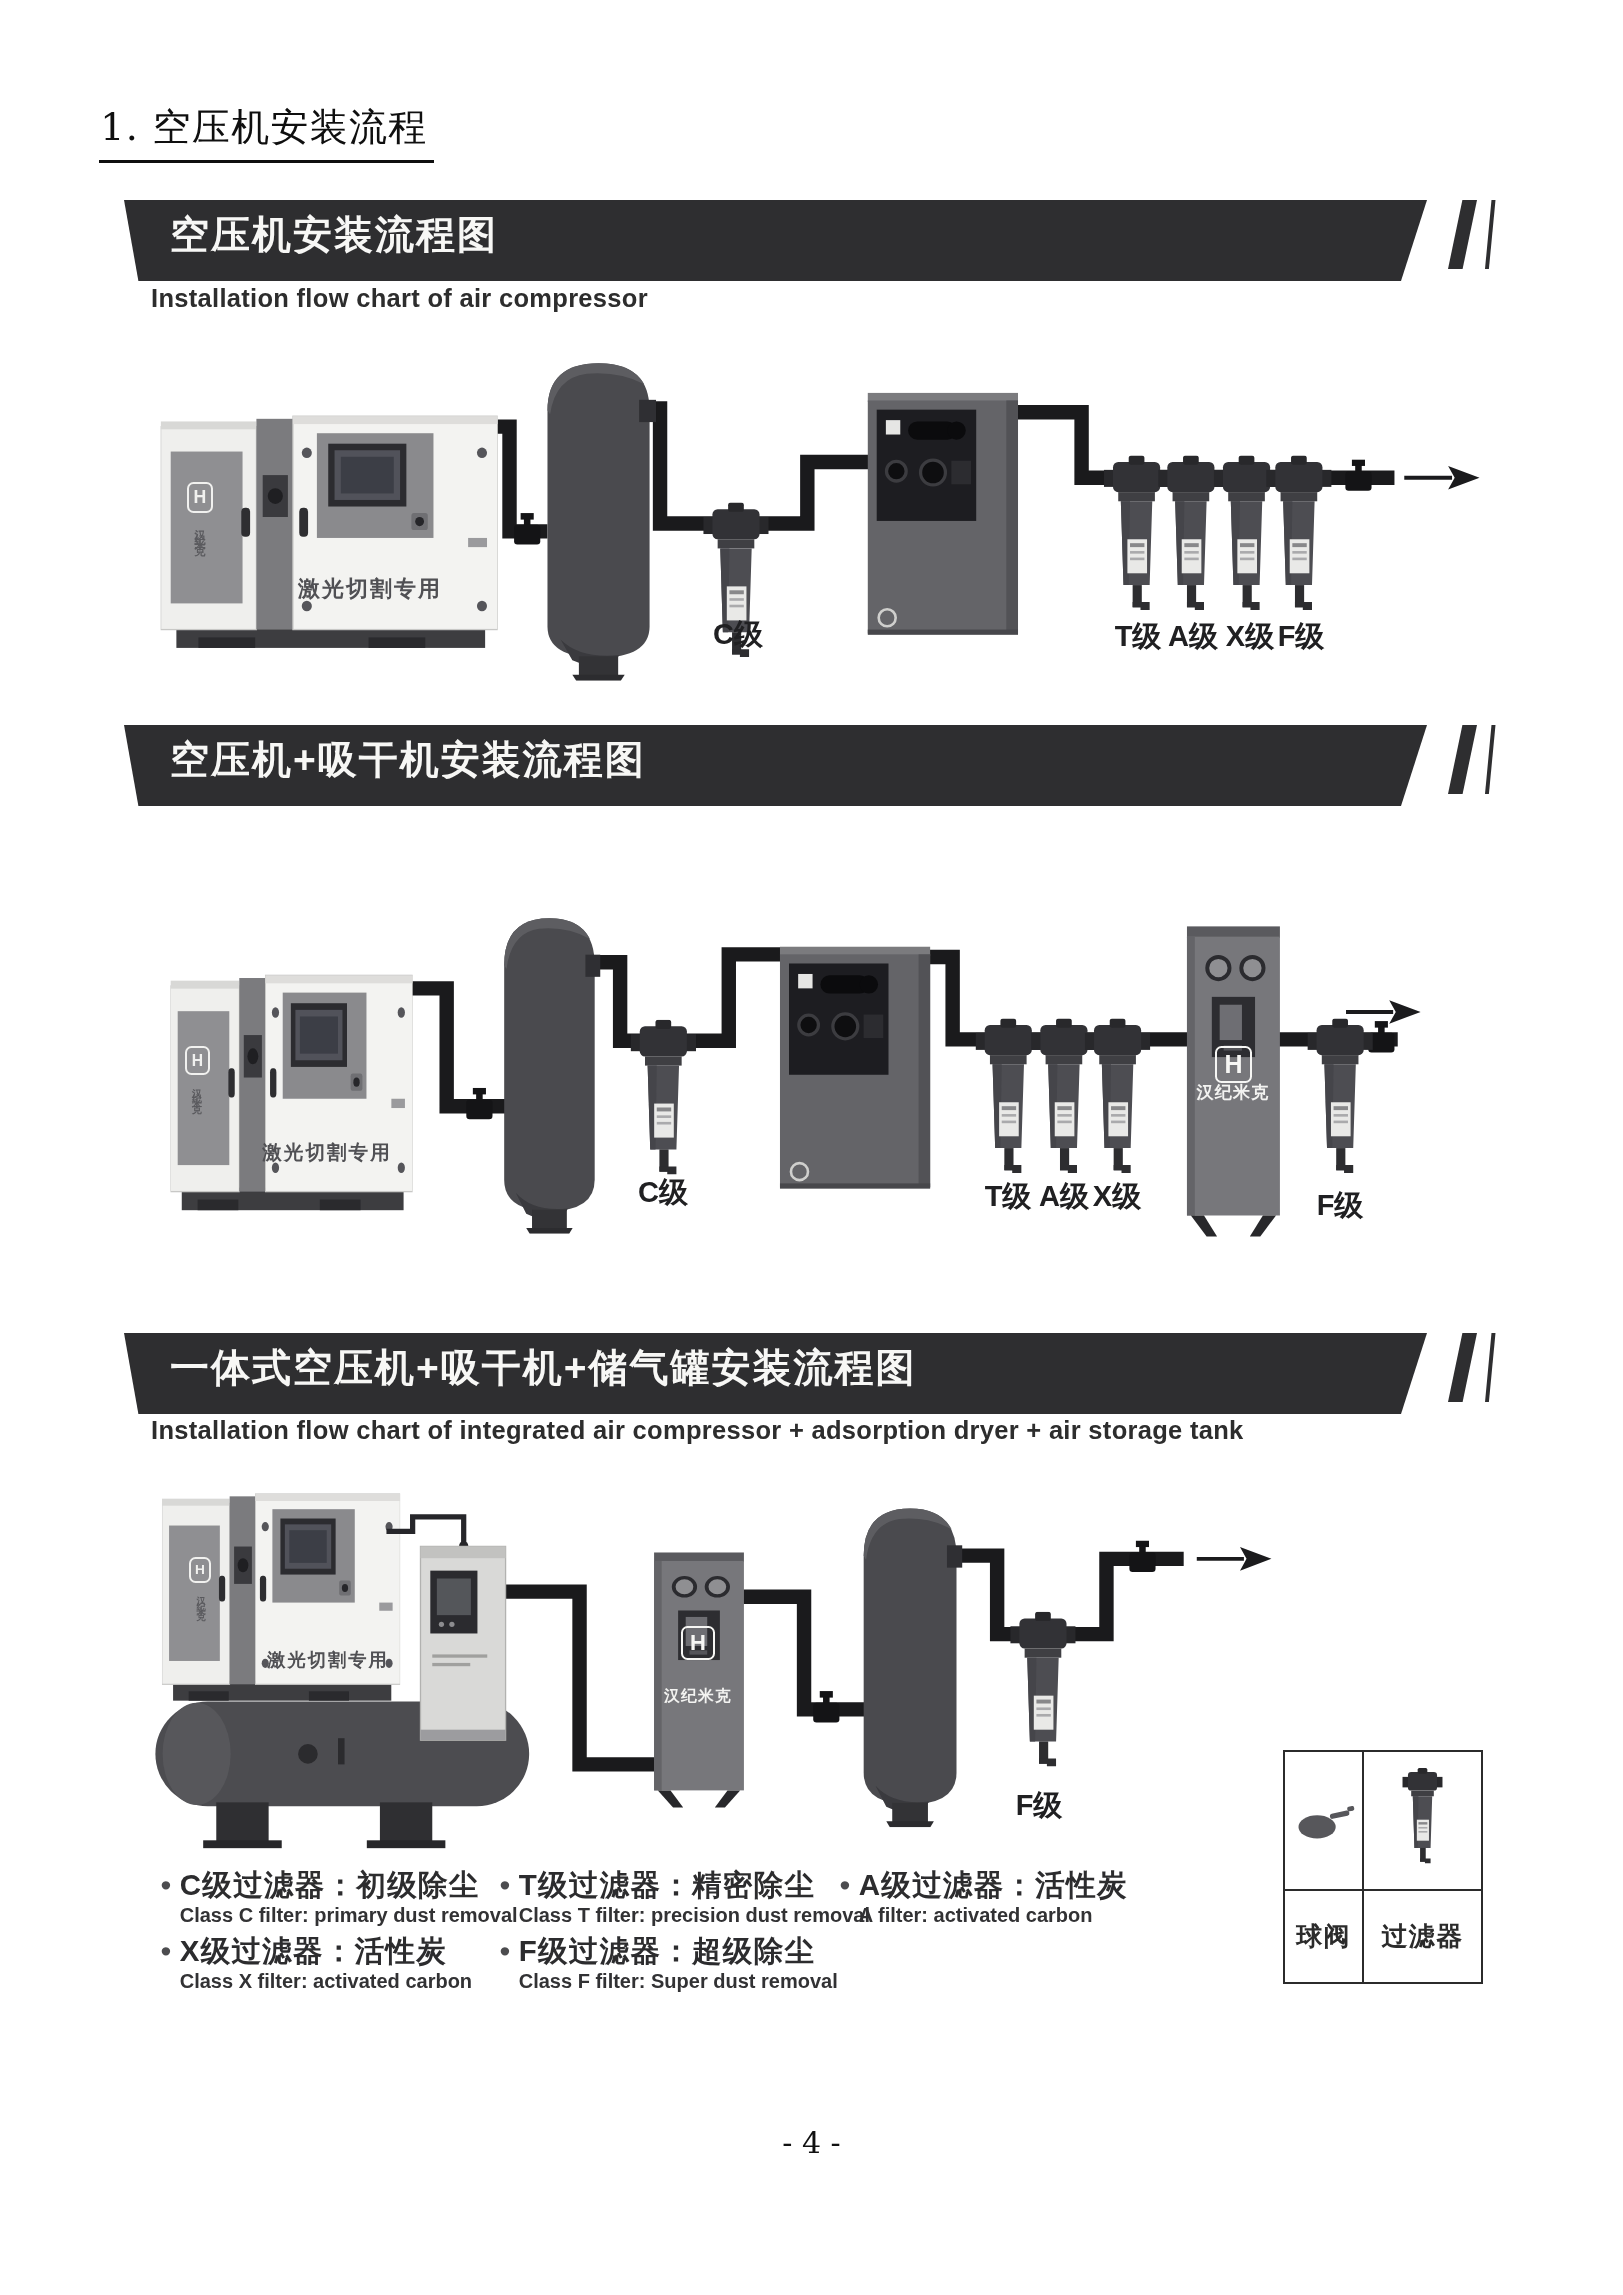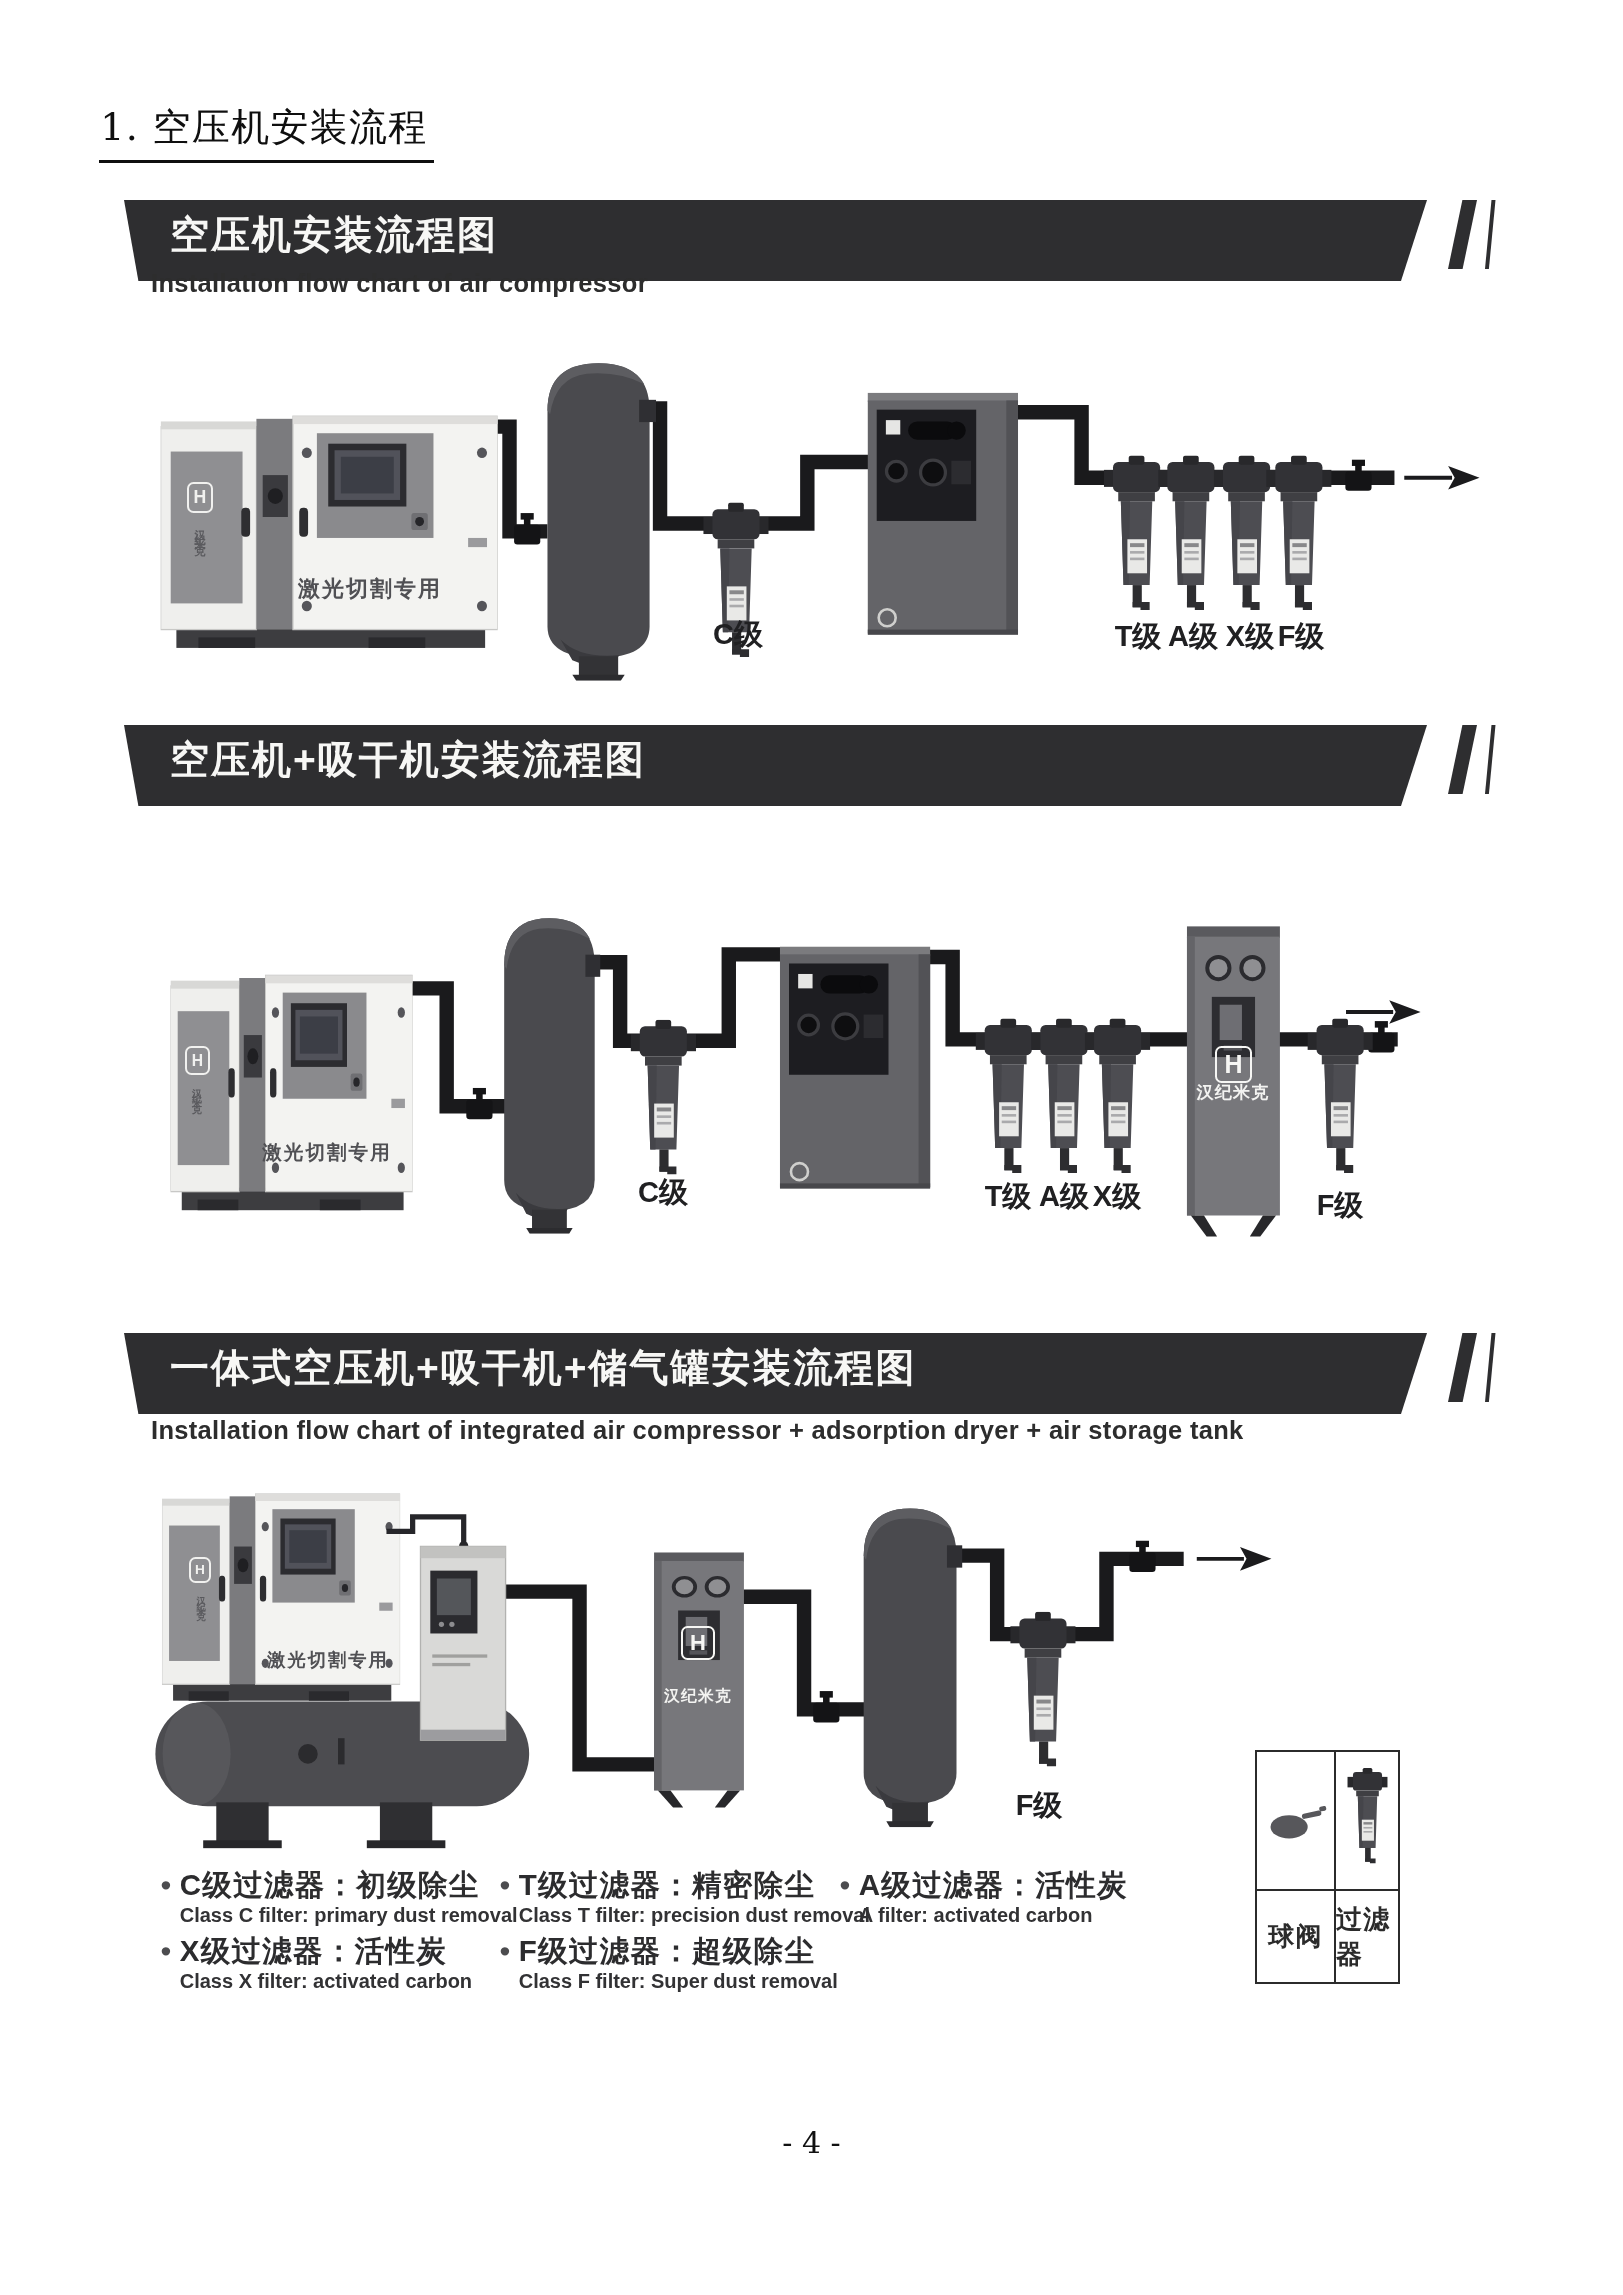--- a/index.html
+++ b/index.html
@@ -31,21 +31,21 @@
   .door-label{position:absolute;transform:translateX(-50%);font-weight:700;color:#505054;letter-spacing:2px;white-space:nowrap;margin-top:41px;}
   .brand-logo{position:absolute;border:2.6px solid #f6f6f4;border-radius:6.5px;color:#f6f6f4;
     font-weight:800;text-align:center;box-sizing:border-box;}
   .brand-logo.on-panel{border-color:#f1f1ef;color:#f1f1ef;}
   .brand-text{position:absolute;transform:translateX(-50%);color:#f3f3f1;font-weight:700;letter-spacing:1.3px;white-space:nowrap;}
   .brand-vert{position:absolute;writing-mode:vertical-rl;color:#5a5a5e;font-weight:700;letter-spacing:5.2px;white-space:nowrap;}
   .legend-item{position:absolute;display:flex;align-items:flex-start;}
   .legend-bullet{font-size:19.6px;color:#4c4c4f;line-height:30px;margin-right:7.9px;}
   .legend-zh{font-size:29.5px;font-weight:700;color:#2c2c2e;letter-spacing:1.3px;line-height:31px;}
   .legend-en{font-size:20px;font-weight:600;color:#323234;margin-top:3.9px;letter-spacing:0px;}
-  .ltable{position:absolute;left:1255px;top:1750px;width:145px;height:234px;
+  .ltable{position:absolute;left:1283px;top:1750px;width:200px;height:234px;
     border:2.6px solid #2b2b2b;box-sizing:border-box;background:#fff;
     display:grid;grid-template-columns:79px 1fr;grid-template-rows:139px 1fr;}
   .lcell{display:flex;align-items:center;justify-content:center;box-sizing:border-box;}
   .lcell.br{border-right:2.6px solid #2b2b2b;}
   .lcell.bb{border-bottom:2.6px solid #2b2b2b;}
   .lcell-text{font-size:26px;font-weight:700;color:#2b2b2b;letter-spacing:1.3px;}
   .page-number{position:absolute;left:0;right:0;top:2125px;text-align:center;
     font-family:"DejaVu Serif","Liberation Serif",serif;font-size:30px;color:#111;}
 </style>
 </head>
@@ -143,21 +143,21 @@
   </svg>
 
   <div class="doc-title">1. 空压机安装流程</div>
 
   <div class="banner" style="top:200px;">
     <div class="banner-bg"></div>
     <span class="banner-text">空压机安装流程图</span>
   </div>
   <div class="stripe thick" style="left:1448px;top:200px;"></div>
   <div class="stripe thin" style="left:1485px;top:200px;"></div>
-  <div class="subtitle" style="left:151px;top:269px;text-align:center;">Installation flow chart of air compressor</div>
+  <div class="subtitle" style="left:151px;top:284px;text-align:center;">Installation flow chart of air compressor</div>
 
   <svg class="dsvg" style="top:327px;" width="1440" height="380" viewBox="0 0 2200 580">
     <path class="pipe" d="M 450 152 H 618 V 312 H 676"></path>
     <path class="pipe" d="M 820 124 H 848 V 300 H 1073 V 206 H 1175"></path>
     <path class="pipe" d="M 1380 130 H 1492 V 230 H 1970"></path>
     <use href="#sym-valve" x="623" y="284" width="44" height="56"></use>
     <use href="#sym-valve" x="1893" y="202" width="44" height="56"></use>
     <use href="#sym-compressor" x="85" y="126" width="515" height="370"></use>
     <use href="#sym-tank" x="666" y="37" width="176" height="503"></use>
     <use href="#sym-dryer" x="1165" y="100" width="230" height="380"></use>

